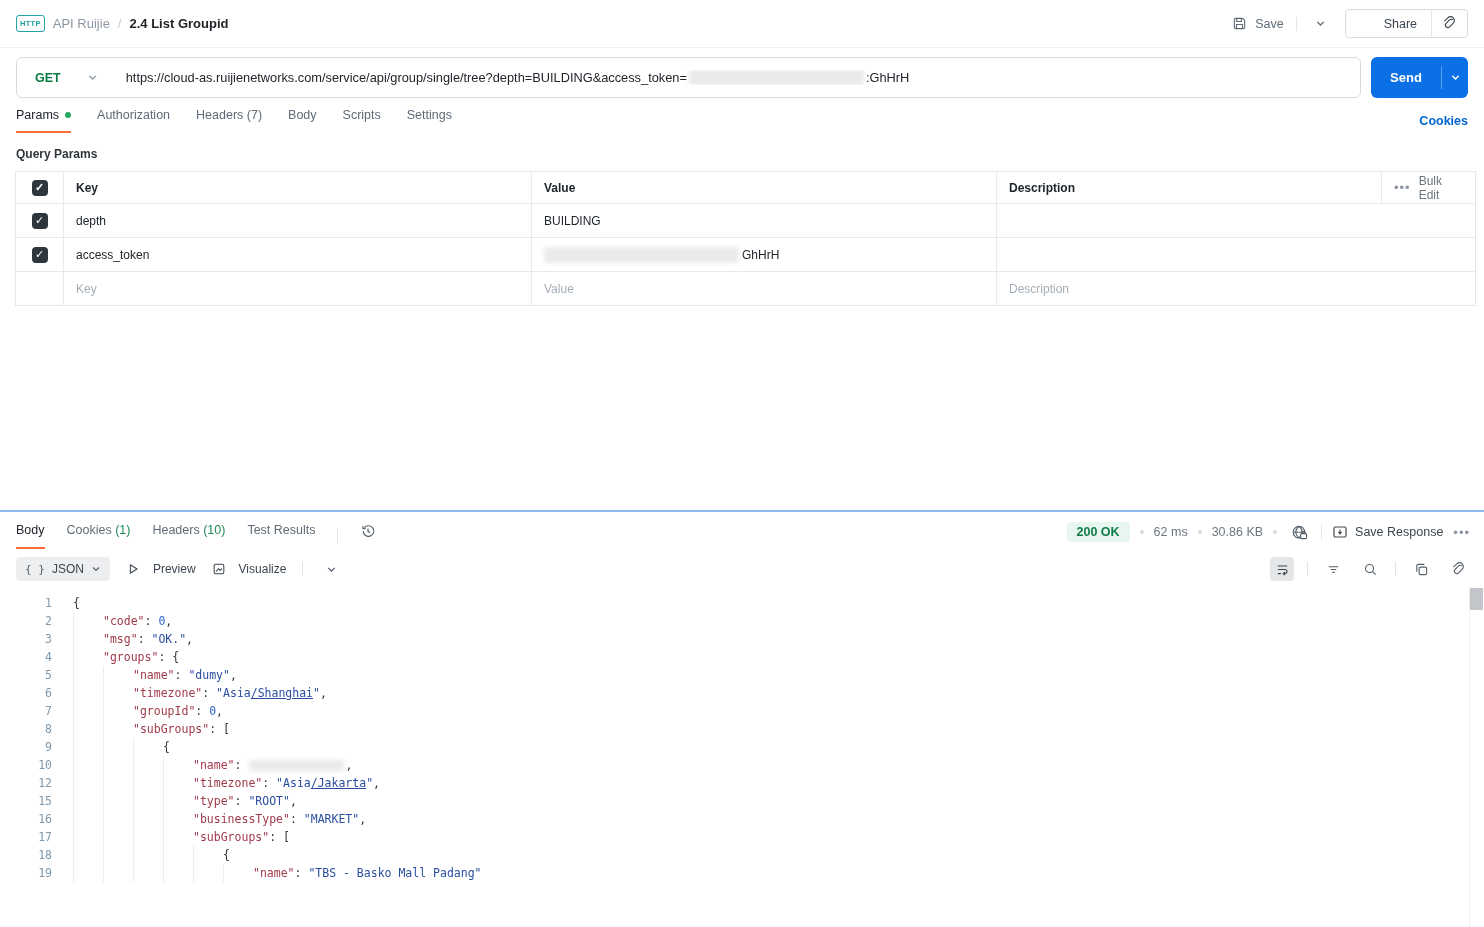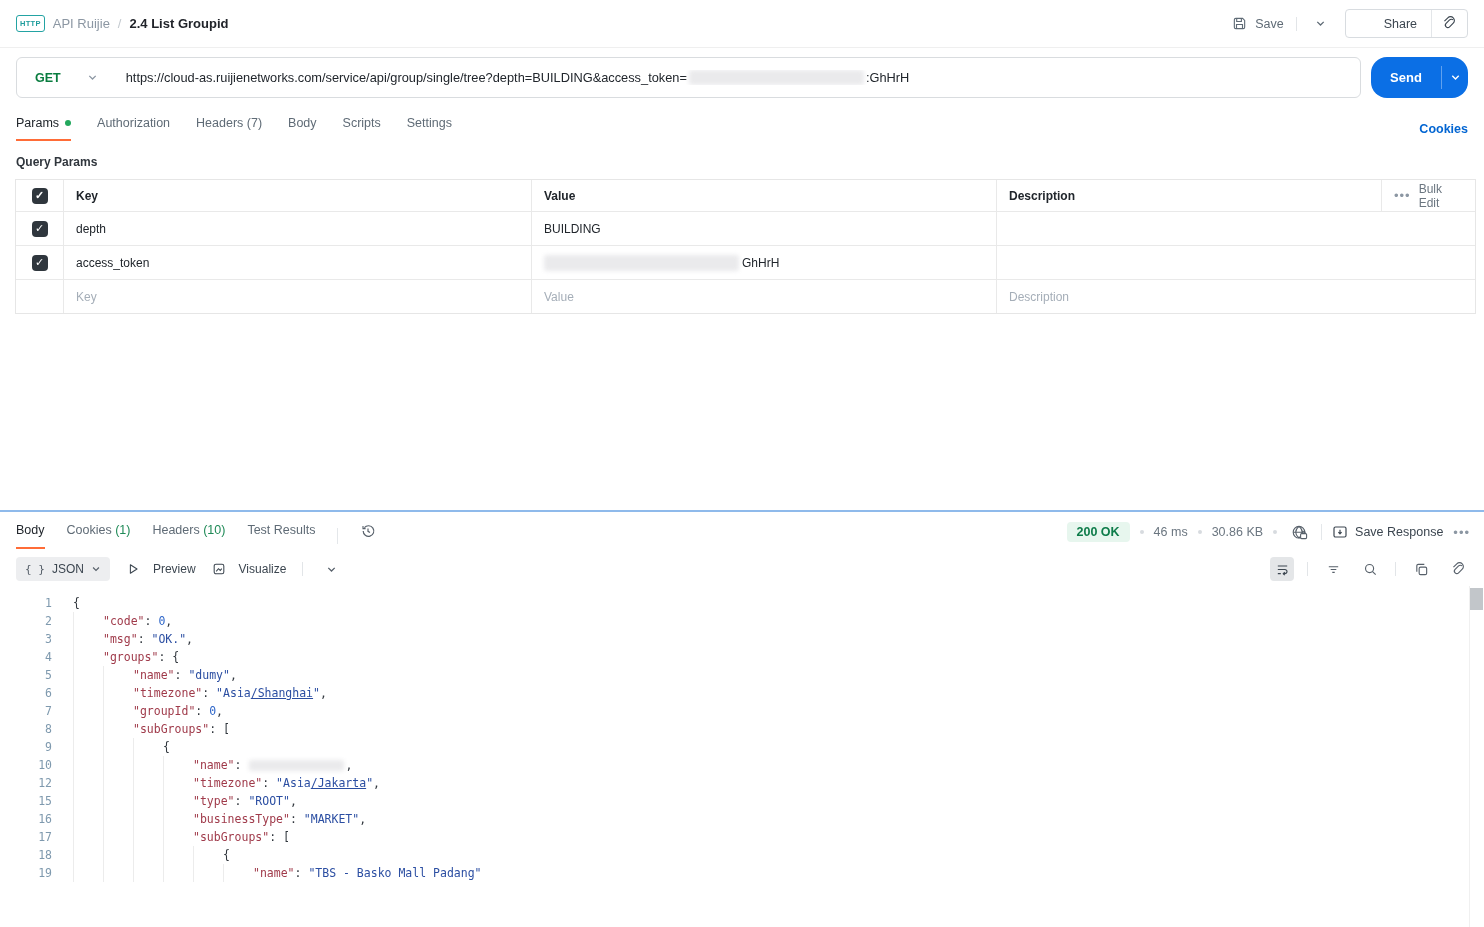--- a/index.html
+++ b/index.html
@@ -18,28 +18,28 @@
   .crumb-current { color:#21242A; font-weight:700; }
   .header-right { display:flex; align-items:center; gap:12px; }
   .save-group { display:flex; align-items:center; gap:8px; color:#5F6B76; font-size:12.5px; cursor:pointer; }
   .mini-vdiv { width:1px; height:14px; background:#E2E5E8; }
   .share-group { display:flex; align-items:center; border:1px solid #D8DCE0; border-radius:4px; overflow:hidden;padding-left:24px; }
   .share-btn { padding:6px 14px; font-size:12.5px; color:#3C4650; cursor:pointer; }
   .share-div { width:1px; align-self:stretch; background:#E3E6E9; }
   .share-clip { padding:6px 10px; display:flex; align-items:center; cursor:pointer; }
 
   
-  .request-row { margin:9px 16px 8px; display:flex; gap:10px; }
+  .request-row { margin:9px 16px 0; display:flex; gap:10px; }
   .url-box { flex:1; display:flex; align-items:center; border:1px solid #D9DCDF; border-radius:6px; height:41px; background:#fff; }
   .method { display:flex; align-items:center; gap:26px; padding:0 14px 0 18px; cursor:pointer; }
   .method-label { color:#097C3F; font-weight:700; font-size:12.5px; }
   .url-text { font-size:12.8px; color:#21262C; padding-left:14px; white-space:nowrap; overflow:hidden; display:flex; align-items:center; }
   .redact { display:inline-block; background:#EAEAEC; border-radius:3px; filter:blur(2px); vertical-align:middle; }
   .redact.url { width:175px; height:15px; margin:0 2px; }
-  .send-btn { width:97px; display:flex; align-items:stretch; background:#0B6FE5; border-radius:16px; overflow:hidden; cursor:pointer; }
+  .send-btn { width:97px; display:flex; align-items:stretch; background:#0B6FE5; border-radius:6px; overflow:hidden; cursor:pointer; }
   .send-label { flex:1; display:flex; align-items:center; justify-content:center; color:#fff; font-size:13px; font-weight:700; }
   .send-div { width:1px; background:rgba(255,255,255,.35); margin:9px 0; }
   .send-caret { width:26px; display:flex; align-items:center; justify-content:center; }
 
   
   .req-tabs-row { display:flex; align-items:center; justify-content:space-between; padding:10px 16px 0; }
   .tabs { display:flex; gap:26px; }
   .tab { font-size:12.5px; color:#5F6B76; padding-bottom:9px; cursor:pointer; display:flex; align-items:center; gap:6px; border-bottom:2px solid transparent; }
   .tab.active { color:#21262C; border-bottom-color:#FF6C37; }
   .tab .dot { width:6px; height:6px; border-radius:50%; background:#23A85D; }
@@ -272,21 +272,21 @@
             <svg width="16" height="16" viewBox="0 0 16 16" fill="none" stroke="#57606A" stroke-width="1.2">
               <path d="M3.2 8a5.3 5.3 0 1 0 1.2-3.3"></path>
               <path d="M3 3v2.6h2.6" stroke-width="1.1"></path>
               <path d="M8 5.4v2.9l2 1.2"></path>
             </svg>
           </span>
         </div>
       <div class="resp-status">
         <span class="status-badge">200 OK</span>
         <span class="sep-dot"></span>
-        <span>46 ms</span>
+        <span>62 ms</span>
         <span class="sep-dot"></span>
         <span>30.86 KB</span>
         <span class="sep-dot"></span>
         <span class="icon-btn">
           <svg width="17" height="17" viewBox="0 0 17 17" fill="none" stroke="#57606A" stroke-width="1.1">
             <circle cx="8" cy="8.2" r="5.8"></circle>
             <path d="M2.2 8.2h11.6M8 2.4c-4.4 3.6-4.4 8 0 11.6M8 2.4c4.4 3.6 4.4 8 0 11.6"></path>
             <rect x="9.6" y="9.6" width="6" height="5" rx="1" fill="#fff"></rect>
             <path d="M11.1 9.6V8.8a1.5 1.5 0 0 1 3 0v0.8"></path>
           </svg>

